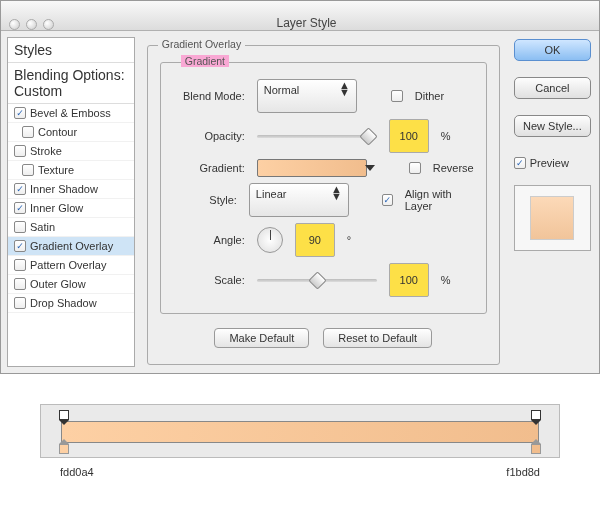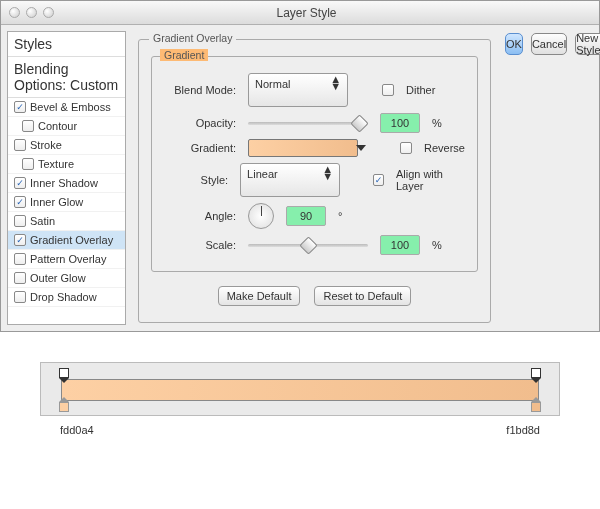--- a/index.html
+++ b/index.html
@@ -1,47 +1,47 @@
 <!DOCTYPE html>
 <html><head>
 <meta charset="utf-8">
 <style>
 *{box-sizing:border-box;margin:0;padding:0;font-family:"Lucida Grande","Helvetica Neue",Arial,sans-serif;font-size:11px;color:#333}
 body{background:#fff;width:600px}
 .window{border:1px solid #999;background:#eee;width:600px}
-.titlebar{height:24px;background:linear-gradient(#f9f9f9,#dcdcdc);border-bottom:1px solid #b0b0b0;display:flex;align-items:center}
+.titlebar{height:30px;background:linear-gradient(#f9f9f9,#dcdcdc);border-bottom:1px solid #b0b0b0;display:flex;align-items:flex-end}
 .traffic{display:flex;gap:6px;padding-left:8px}
 .tl{width:11px;height:11px;border-radius:50%;border:1px solid #aaa;background:radial-gradient(circle at 35% 35%,#fff,#ccc)}
 .title{flex:1;text-align:center;font-size:12px;color:#444;padding-right:40px}
 .body{display:flex;padding:6px;gap:8px}
 .sidebar{width:142px;border:1px solid #aaa;background:#fff;max-height:350px;overflow:hidden}
 .side-head{padding:4px 6px;border-bottom:1px solid #ddd;font-size:14px}
 .side-item{display:flex;align-items:center;padding:3px 6px;gap:4px;border-bottom:1px solid #f1f1f1}
 .side-item.sel{background:#cfe4f6}
 .indent{padding-left:14px}
 .chk{width:12px;height:12px;border:1px solid #888;border-radius:2px;background:linear-gradient(#fff,#eee);display:inline-flex;align-items:center;justify-content:center;font-size:9px;color:#2a65b6}
 .center{flex:1;padding:2px 4px}
 .panel{border:1px solid #aaa;border-radius:3px;padding:10px 12px 16px;position:relative;margin-top:6px;background:#eee}
 .panel-title{position:absolute;top:-8px;left:10px;background:#eee;padding:0 4px;font-size:10.5px;color:#555}
 .inner{border:1px solid #aaa;border-radius:3px;padding:10px 12px;position:relative;margin-top:6px}
-.inner-title{position:absolute;top:-8px;left:8px;background:#fdba74;padding:0 4px;font-size:10.5px;color:#555}
+.inner-title{position:absolute;top:-8px;left:20px;background:#f9a8d4;padding:0 4px;font-size:10.5px;color:#555}
 .row{display:flex;align-items:center;margin:6px 0;gap:12px}
 .lbl{width:72px;text-align:right;font-size:11px}
 .select{height:20px;border:1px solid #999;border-radius:3px;background:linear-gradient(#fff,#e6e6e6);display:flex;align-items:flex-end;padding:16px 6px;gap:4px;min-width:100px;justify-content:space-between}
 .arrows{font-size:8px;line-height:7px;color:#555;display:flex;flex-direction:column}
 .slider{height:14px;width:120px;position:relative}
 .track{position:absolute;top:6px;left:0;right:0;height:3px;background:linear-gradient(#bbb,#ddd);border-radius:2px}
 .thumb{position:absolute;top:1px;width:13px;height:13px;background:linear-gradient(#fff,#ccc);border:1px solid #888;border-radius:2px;transform:rotate(45deg)}
-.num{width:40px;height:20px;border:1px solid #aaa;background:#86efac;display:flex;align-items:center;justify-content:center;border-radius:2px}
+.num{width:40px;height:34px;border:1px solid #aaa;background:#fde047;display:flex;align-items:center;justify-content:center;border-radius:2px}
 .swatch{width:110px;height:18px;border:1px solid #777;background:linear-gradient(90deg,#fdd0a4,#f1bd8d);border-radius:2px}
 .tri{width:0;height:0;border-left:5px solid transparent;border-right:5px solid transparent;border-top:6px solid #333;margin-left:-14px;margin-right:4px}
 .angle{width:26px;height:26px;border:1px solid #999;border-radius:50%;background:radial-gradient(#fff,#ddd);position:relative}
 .angle::after{content:"";position:absolute;width:1px;height:10px;background:#444;left:50%;top:2px}
-.btn{height:20px;padding:0 8px;border:1px solid #999;border-radius:4px;background:linear-gradient(#fff,#e4e4e4);display:inline-flex;align-items:center;font-size:11px}
-.right{width:90px;display:flex;gap:8px;padding:2px}
+.btn{height:20px;padding:0 14px;border:1px solid #999;border-radius:4px;background:linear-gradient(#fff,#e4e4e4);display:inline-flex;align-items:center;font-size:11px}
+.right{width:90px;display:flex;flex-direction:column;gap:16px;padding:2px}
 .rbtn{height:22px;border:1px solid #888;border-radius:5px;background:linear-gradient(#fdfdfd,#e0e0e0);display:flex;align-items:center;justify-content:center;font-size:11px}
 .rbtn.primary{background:linear-gradient(#cfe6ff,#8bbef2);border-color:#5a8fd0}
 .preview-swatch{width:44px;height:44px;background:linear-gradient(#fcd9b8,#f1c49a);margin:4px auto;border:1px solid #ccc}
 .prev-box{border:1px solid #aaa;background:#f7f7f7;padding:6px}
 .grad-editor{margin:30px 40px 6px;border:1px solid #bbb;background:#eaeaea;padding:16px 20px 14px;position:relative}
 .bar{height:22px;background:linear-gradient(90deg,#fdd0a4,#f1bd8d);border:1px solid #888}
 .stop-top{position:absolute;top:5px;width:10px;height:10px;background:#fff;border:1px solid #333}
 .stop-top::after{content:"";position:absolute;left:-1px;bottom:-6px;width:0;height:0;border-left:5px solid transparent;border-right:5px solid transparent;border-top:5px solid #333}
 .stop-bot{position:absolute;bottom:3px;width:10px;height:10px;border:1px solid #999;background:#fdd0a4}
 .stop-bot::before{content:"";position:absolute;left:-1px;top:-6px;width:0;height:0;border-left:5px solid transparent;border-right:5px solid transparent;border-bottom:5px solid #999}

